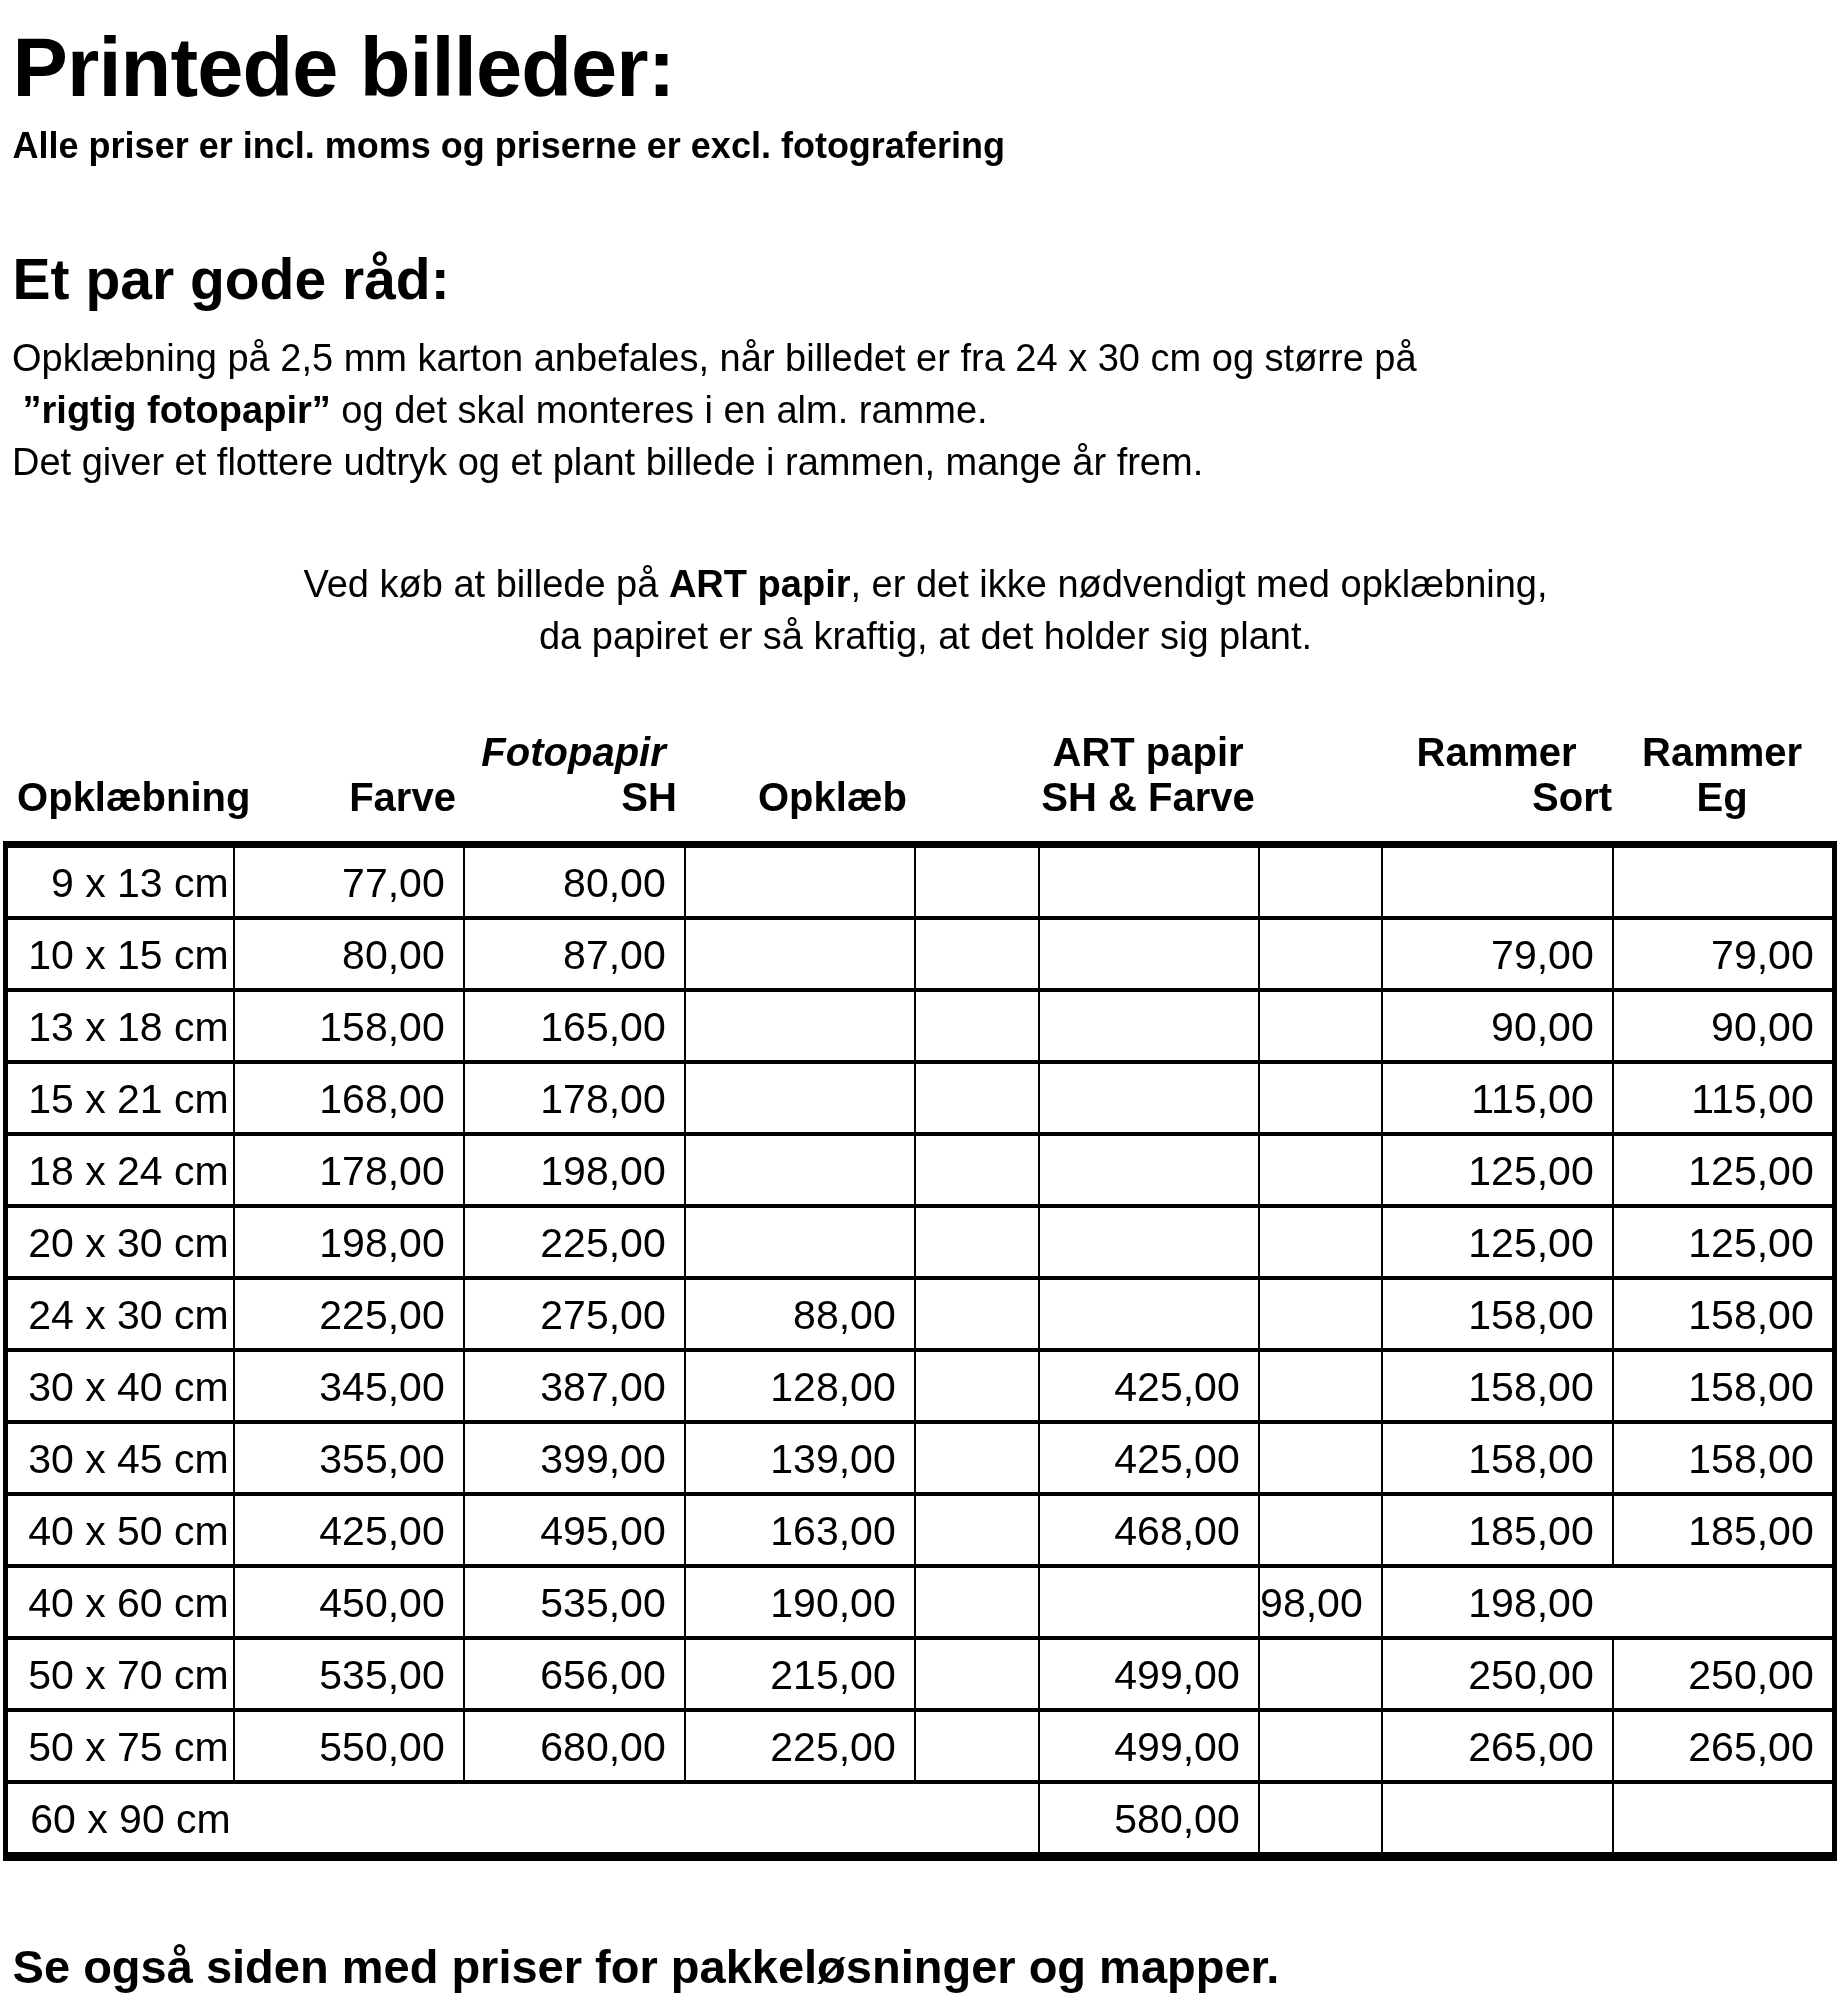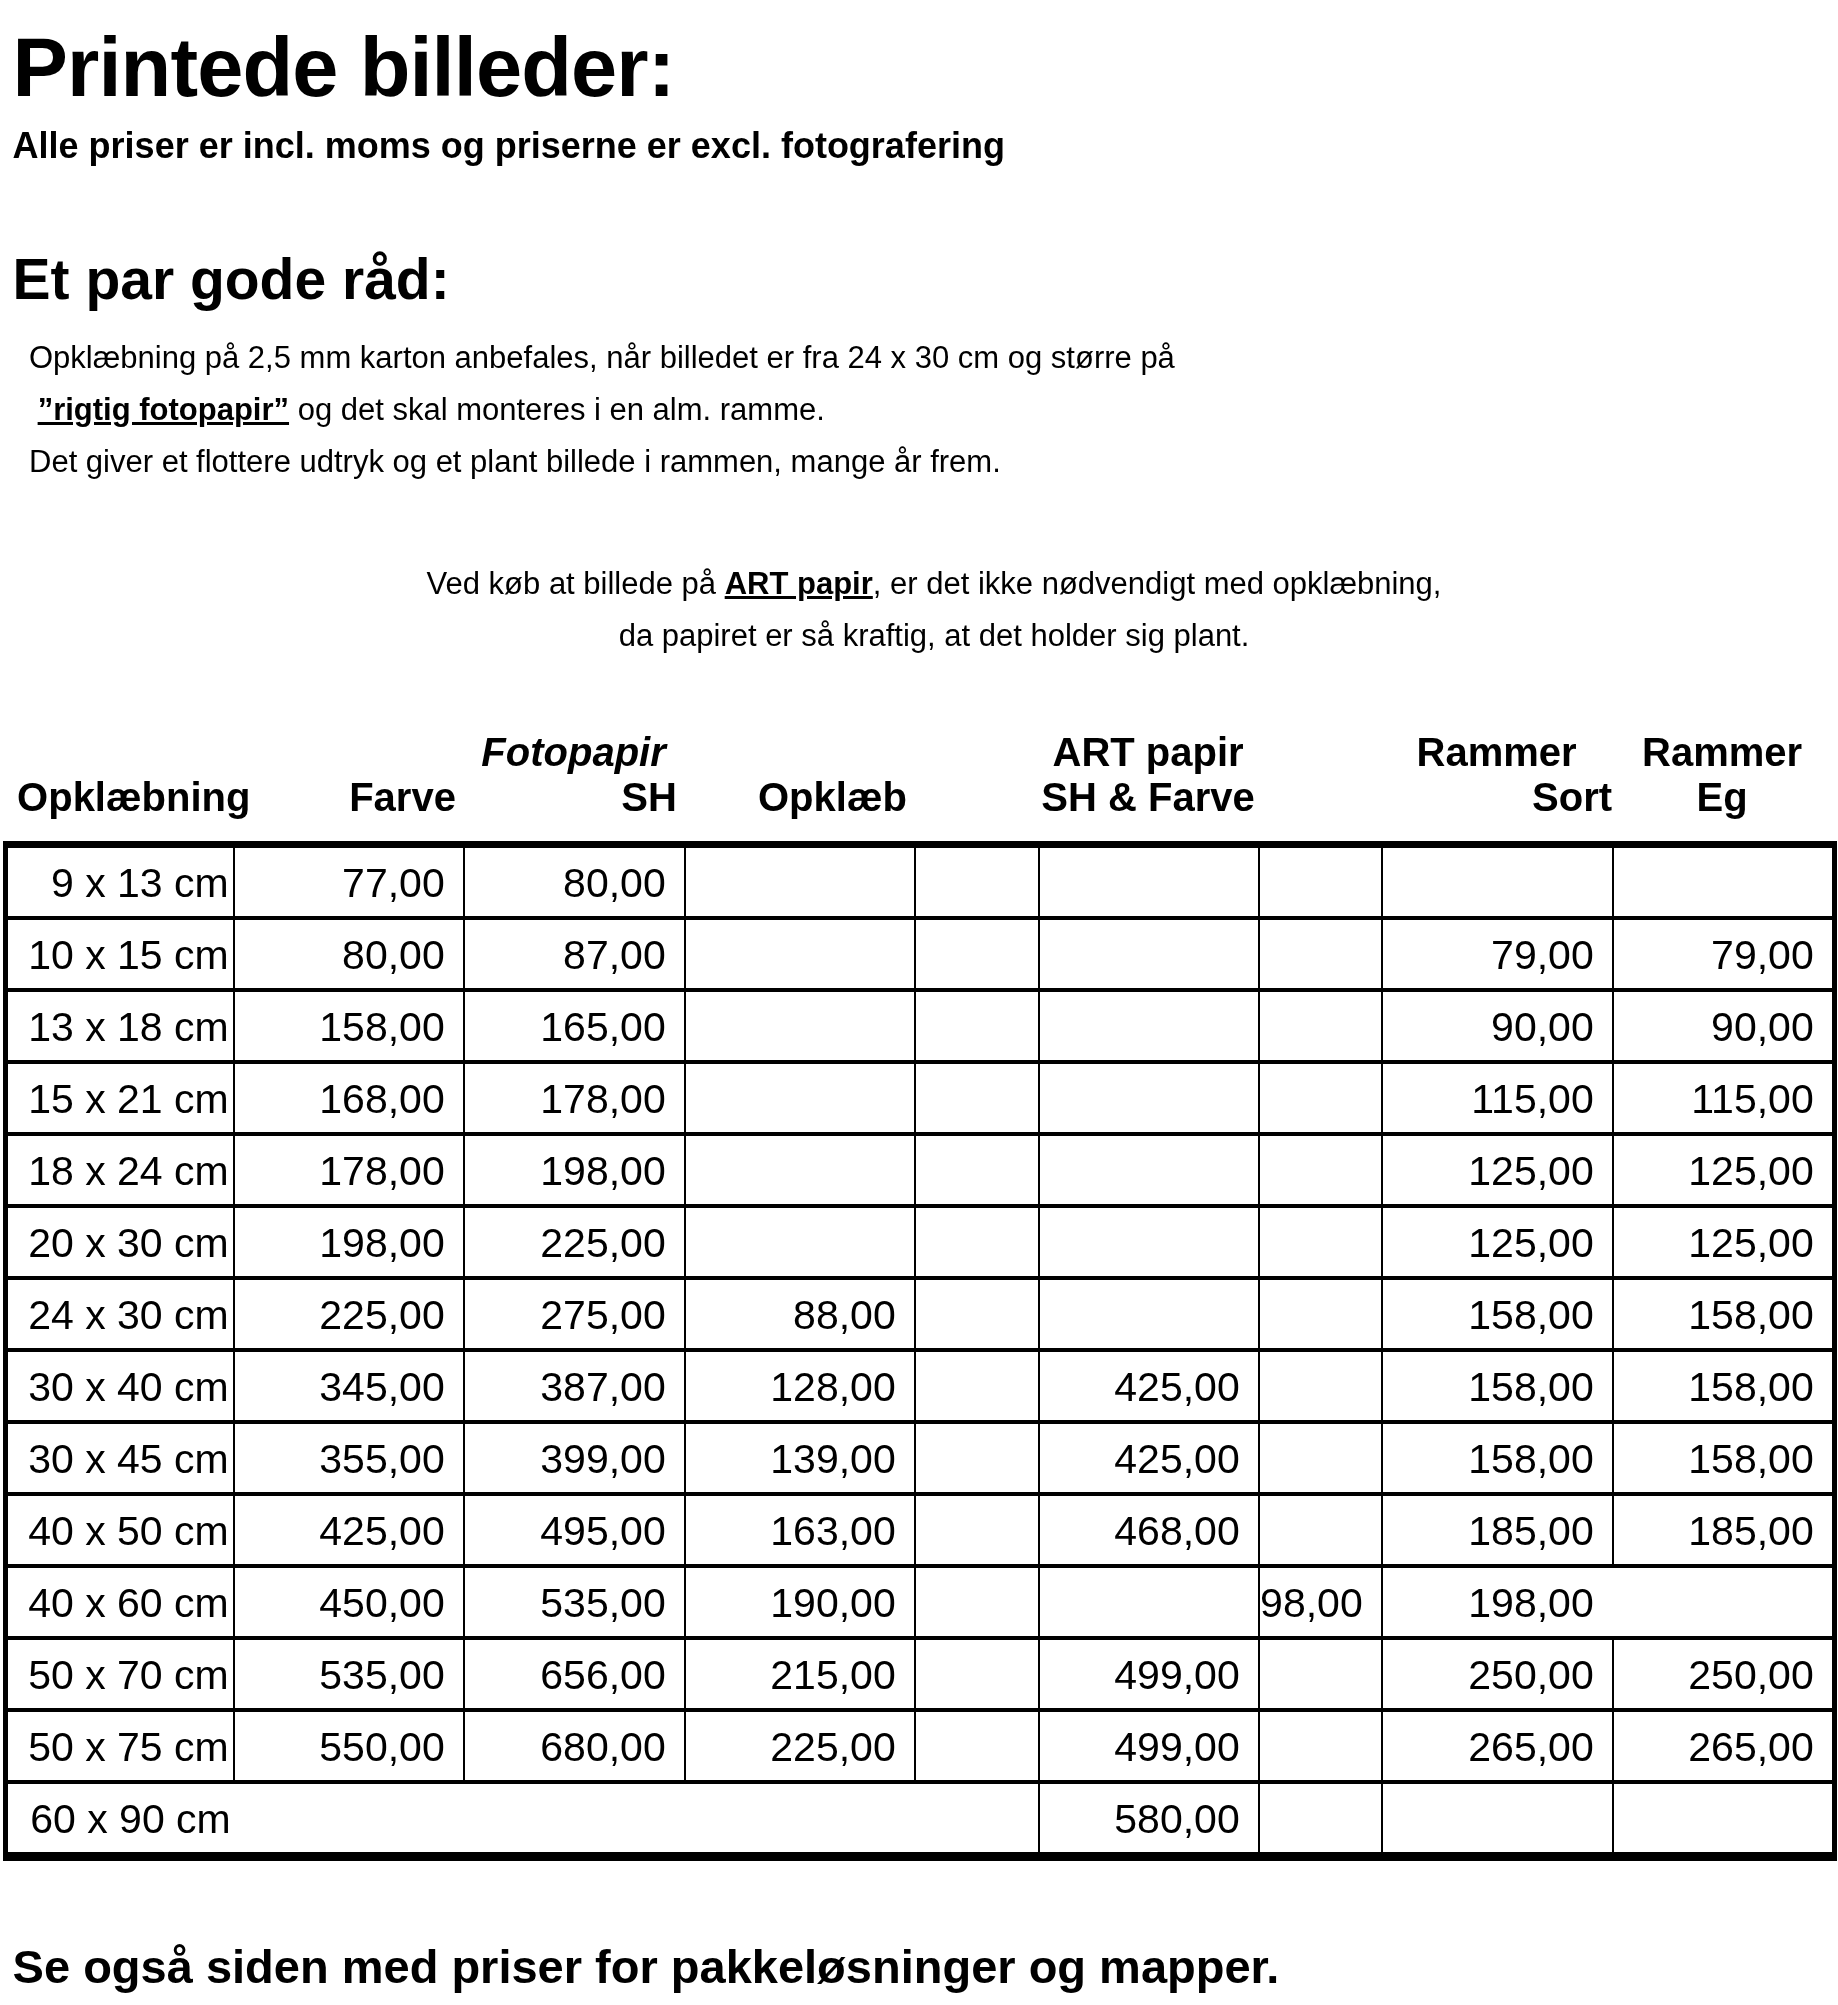--- a/index.html
+++ b/index.html
@@ -18,25 +18,25 @@
   }
   .subtitle {
     margin: 9px 0 0 12.6px;
     font-size: 36px; font-weight: bold; line-height: 1.2; white-space: nowrap;
   }
   .advice-heading {
     margin: 77px 0 0 12.6px;
     font-size: 57px; font-weight: bold; line-height: 1.2; white-space: nowrap;
   }
   .body-par {
-    margin: 19px 0 0 29px;
-    font-size: 31px; font-weight: normal; line-height: 52px; white-space: pre-wrap;
+    margin: 19px 0 0 12px;
+    font-size: 38px; font-weight: normal; line-height: 52px; white-space: pre-wrap;
   }
   .body-par.second { margin-top: 70px; text-align: center; }
-  .body-par b { font-weight: bold; text-decoration: underline; }
+  .body-par b { font-weight: bold; }
 
   
   .hdr-grid {
     display: grid;
     margin: 64px 0 0 2.7px;
     padding-left: 5.4px;
     width: 1829px;
     grid-template-columns: 225px 230px 221px 230px 124px 220px 123px 231px 220px;
     grid-template-rows: 51px 45px;
     font-size: 40px; font-weight: bold;

